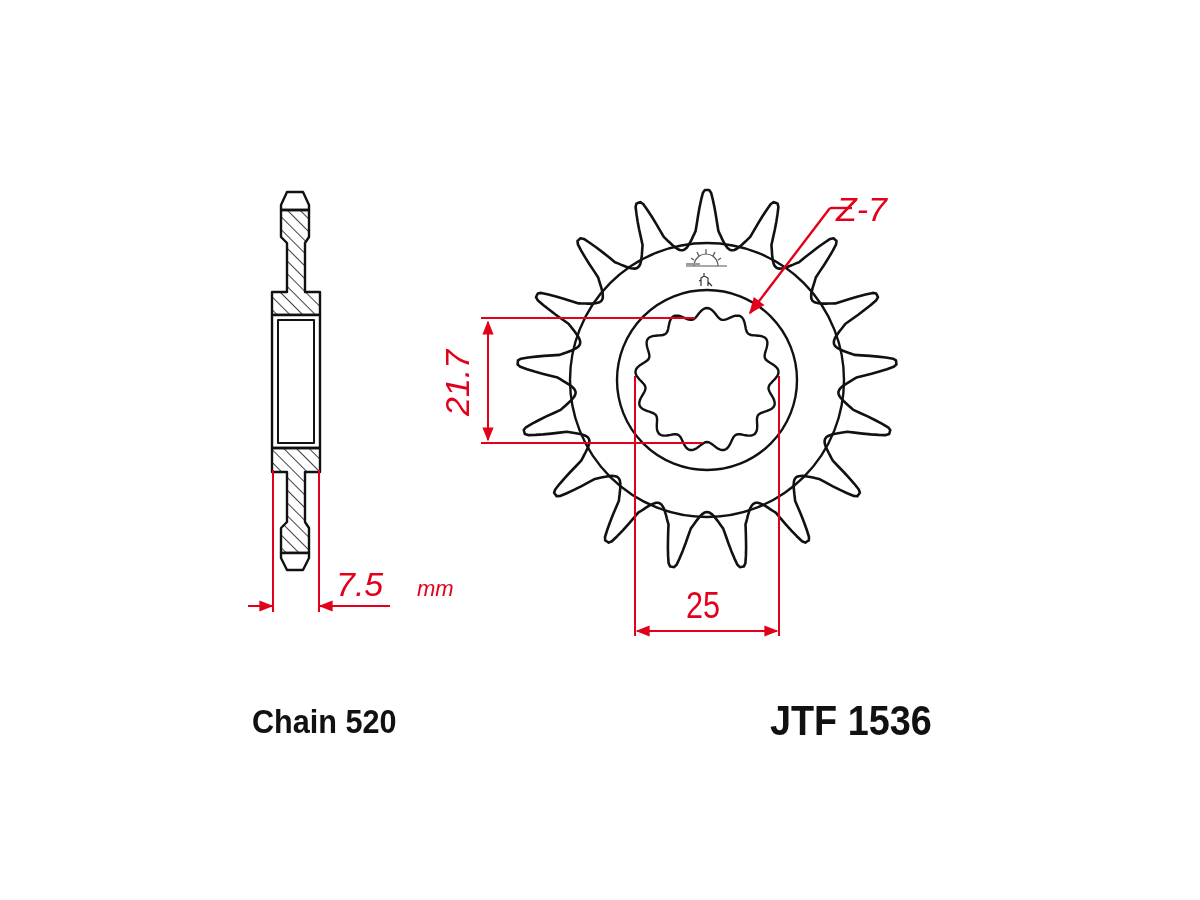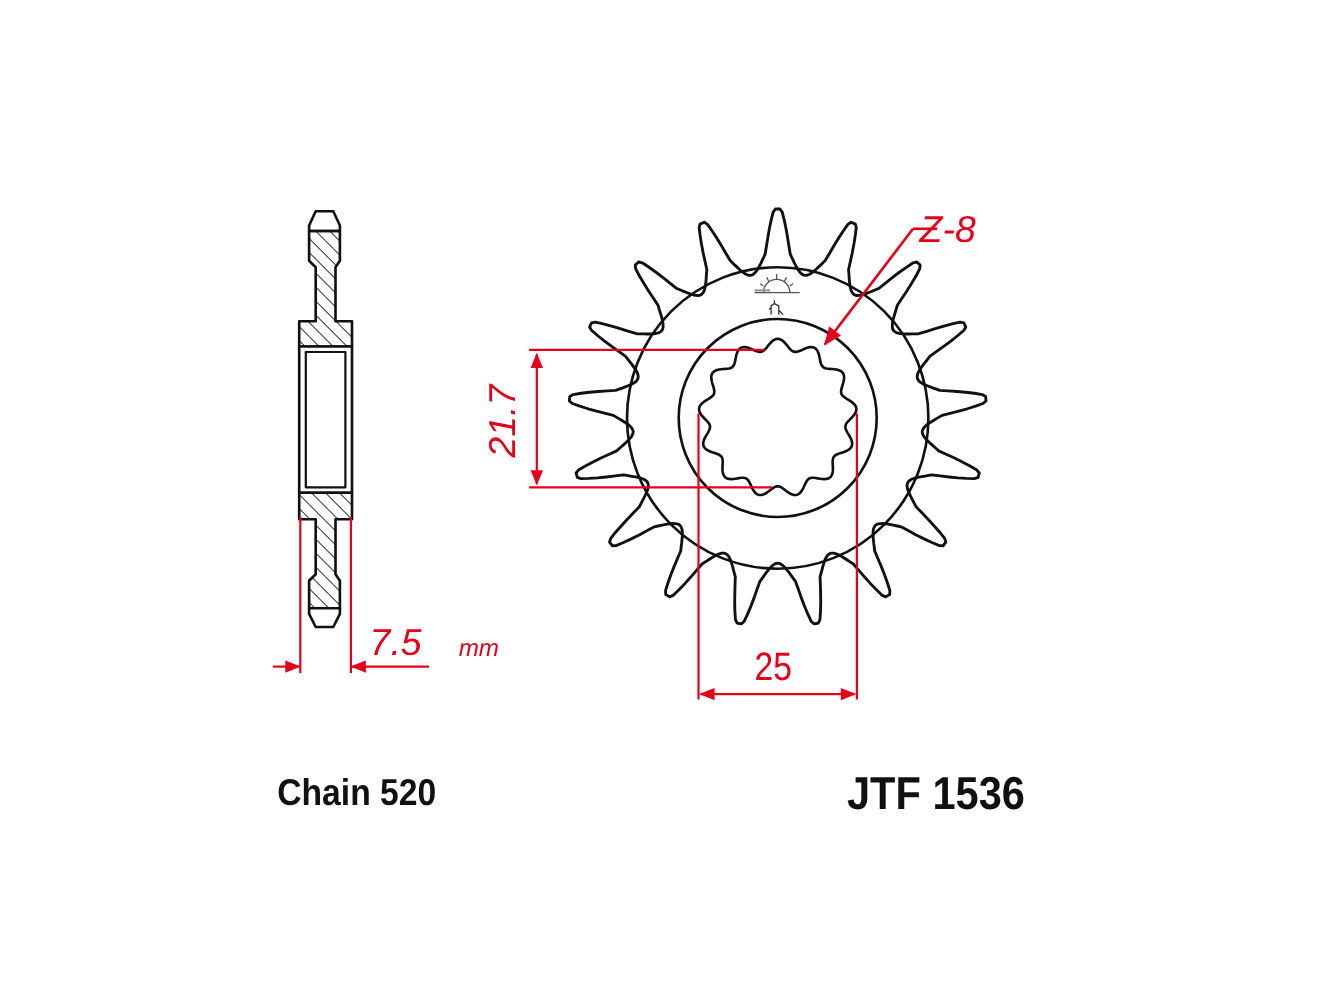--- a/index.html
+++ b/index.html
@@ -71,21 +71,21 @@
     <line x1="488" y1="322" x2="488" y2="440" marker-start="url(#arr)" marker-end="url(#arr)"></line>
   </g>
 
   <g stroke="#e2001a" stroke-width="2" fill="none">
     <line x1="635" y1="376" x2="635" y2="636"></line>
     <line x1="779" y1="376" x2="779" y2="636"></line>
     <line x1="637" y1="631" x2="777" y2="631" marker-start="url(#arr)" marker-end="url(#arr)"></line>
   </g>
 </svg>
 
-<div class="lbl" style="left:836px; top:192px; font-size:34px;">Z-8</div>
+<div class="lbl" style="left:836px; top:192px; font-size:34px;">Z-7</div>
 
 <div class="lbl" style="left:440px; top:416px; font-size:34px; transform:rotate(-90deg); transform-origin:left top;">21.7</div>
 
 <div class="lbl" style="left:686px; top:588px; font-size:36px; font-style:normal; transform:scaleX(0.85); transform-origin:left top;">25</div>
 
 <div class="lbl" style="left:336px; top:567px; font-size:34px;text-align:right;">7.5</div>
 <div class="lbl" style="left:417px; top:578px; font-size:22px;">mm</div>
 
 <div class="caption" style="left:252px; top:704px; font-size:34px;">Chain 520</div>
 <div class="caption" style="left:770px; top:700px; font-size:42px;">JTF 1536</div>

